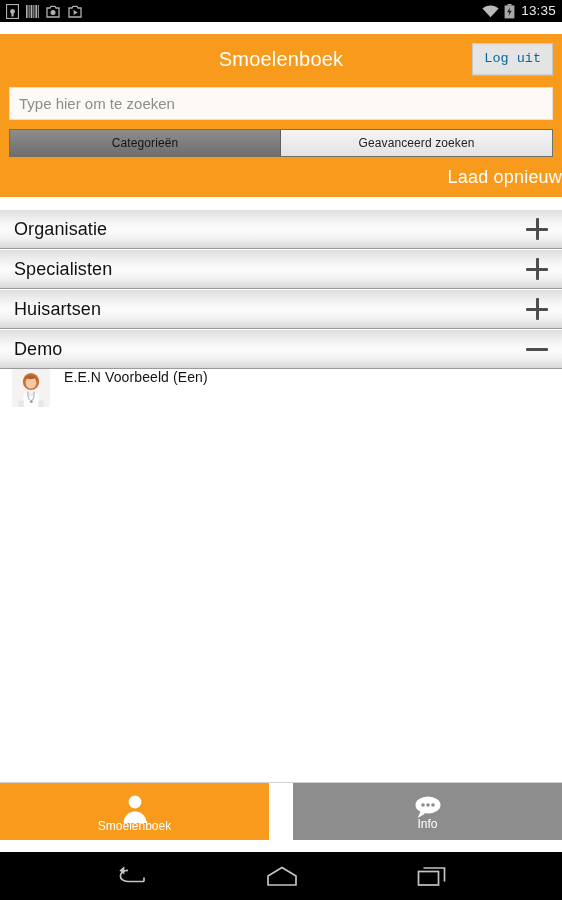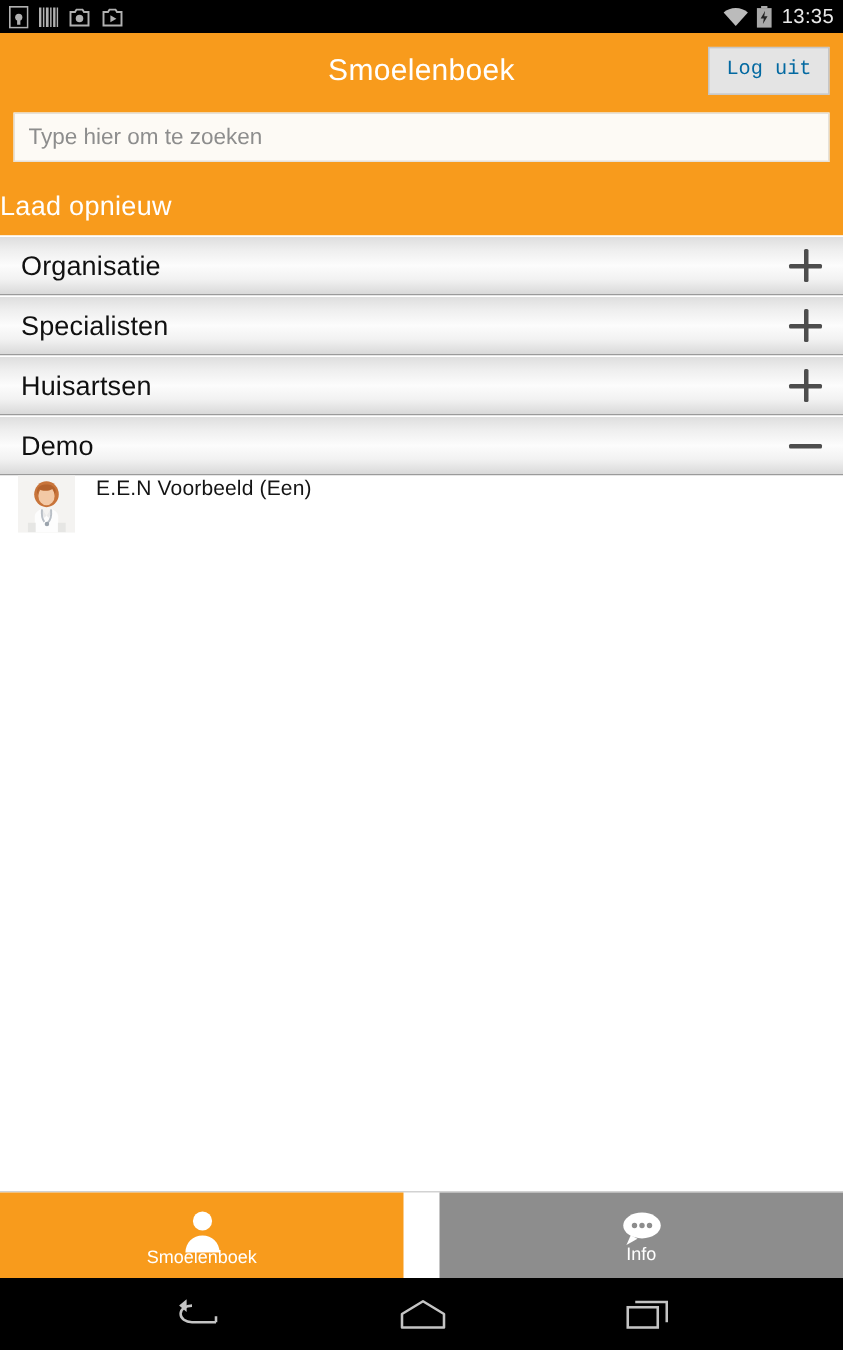--- a/index.html
+++ b/index.html
@@ -12,20 +12,21 @@
     font-family: "Liberation Sans", sans-serif;
   }
 
   #app {
     position: relative;
     width: 562px;
     height: 900px;
     display: flex;
     flex-direction: column;
     background: #ffffff;
+    gap: 12px;
   }
 
   
   .statusbar {
     height: 22px;
     background: #000000;
     display: flex;
     align-items: center;
     padding: 0 6px;
     flex: 0 0 22px;
@@ -115,21 +116,21 @@
   }
   .seg-btn.inactive {
     background: linear-gradient(to bottom, #f4f4f4 0%, #ececec 50%, #e2e2e2 100%);
     color: #222222;
   }
 
   .reload-row {
     height: 40px;
     display: flex;
     align-items: center;
-    justify-content: flex-start;
+    justify-content: flex-end;
   }
   .reload-link {
     color: #ffffff;
     font-size: 18px;
     letter-spacing: .2px;
     cursor: pointer;
   }
 
   
   .content {
@@ -289,20 +290,24 @@
 
     <div class="titlebar">
       <span class="app-title">Smoelenboek</span>
       <button class="logout-btn">Log uit</button>
     </div>
 
     <div class="search-wrap">
       <input class="search-input" type="text" autocomplete="off" placeholder="Type hier om te zoeken" style="">
     </div>
 
+    <div class="segmented">
+      <button class="seg-btn active">Categorieën</button>
+      <button class="seg-btn inactive">Geavanceerd zoeken</button>
+    </div>
 
     <div class="reload-row">
       <span class="reload-link">Laad opnieuw</span>
     </div>
   </div>
 
   <div class="content">
 
     <div class="acc-row">
       <span class="acc-label">Organisatie</span>

